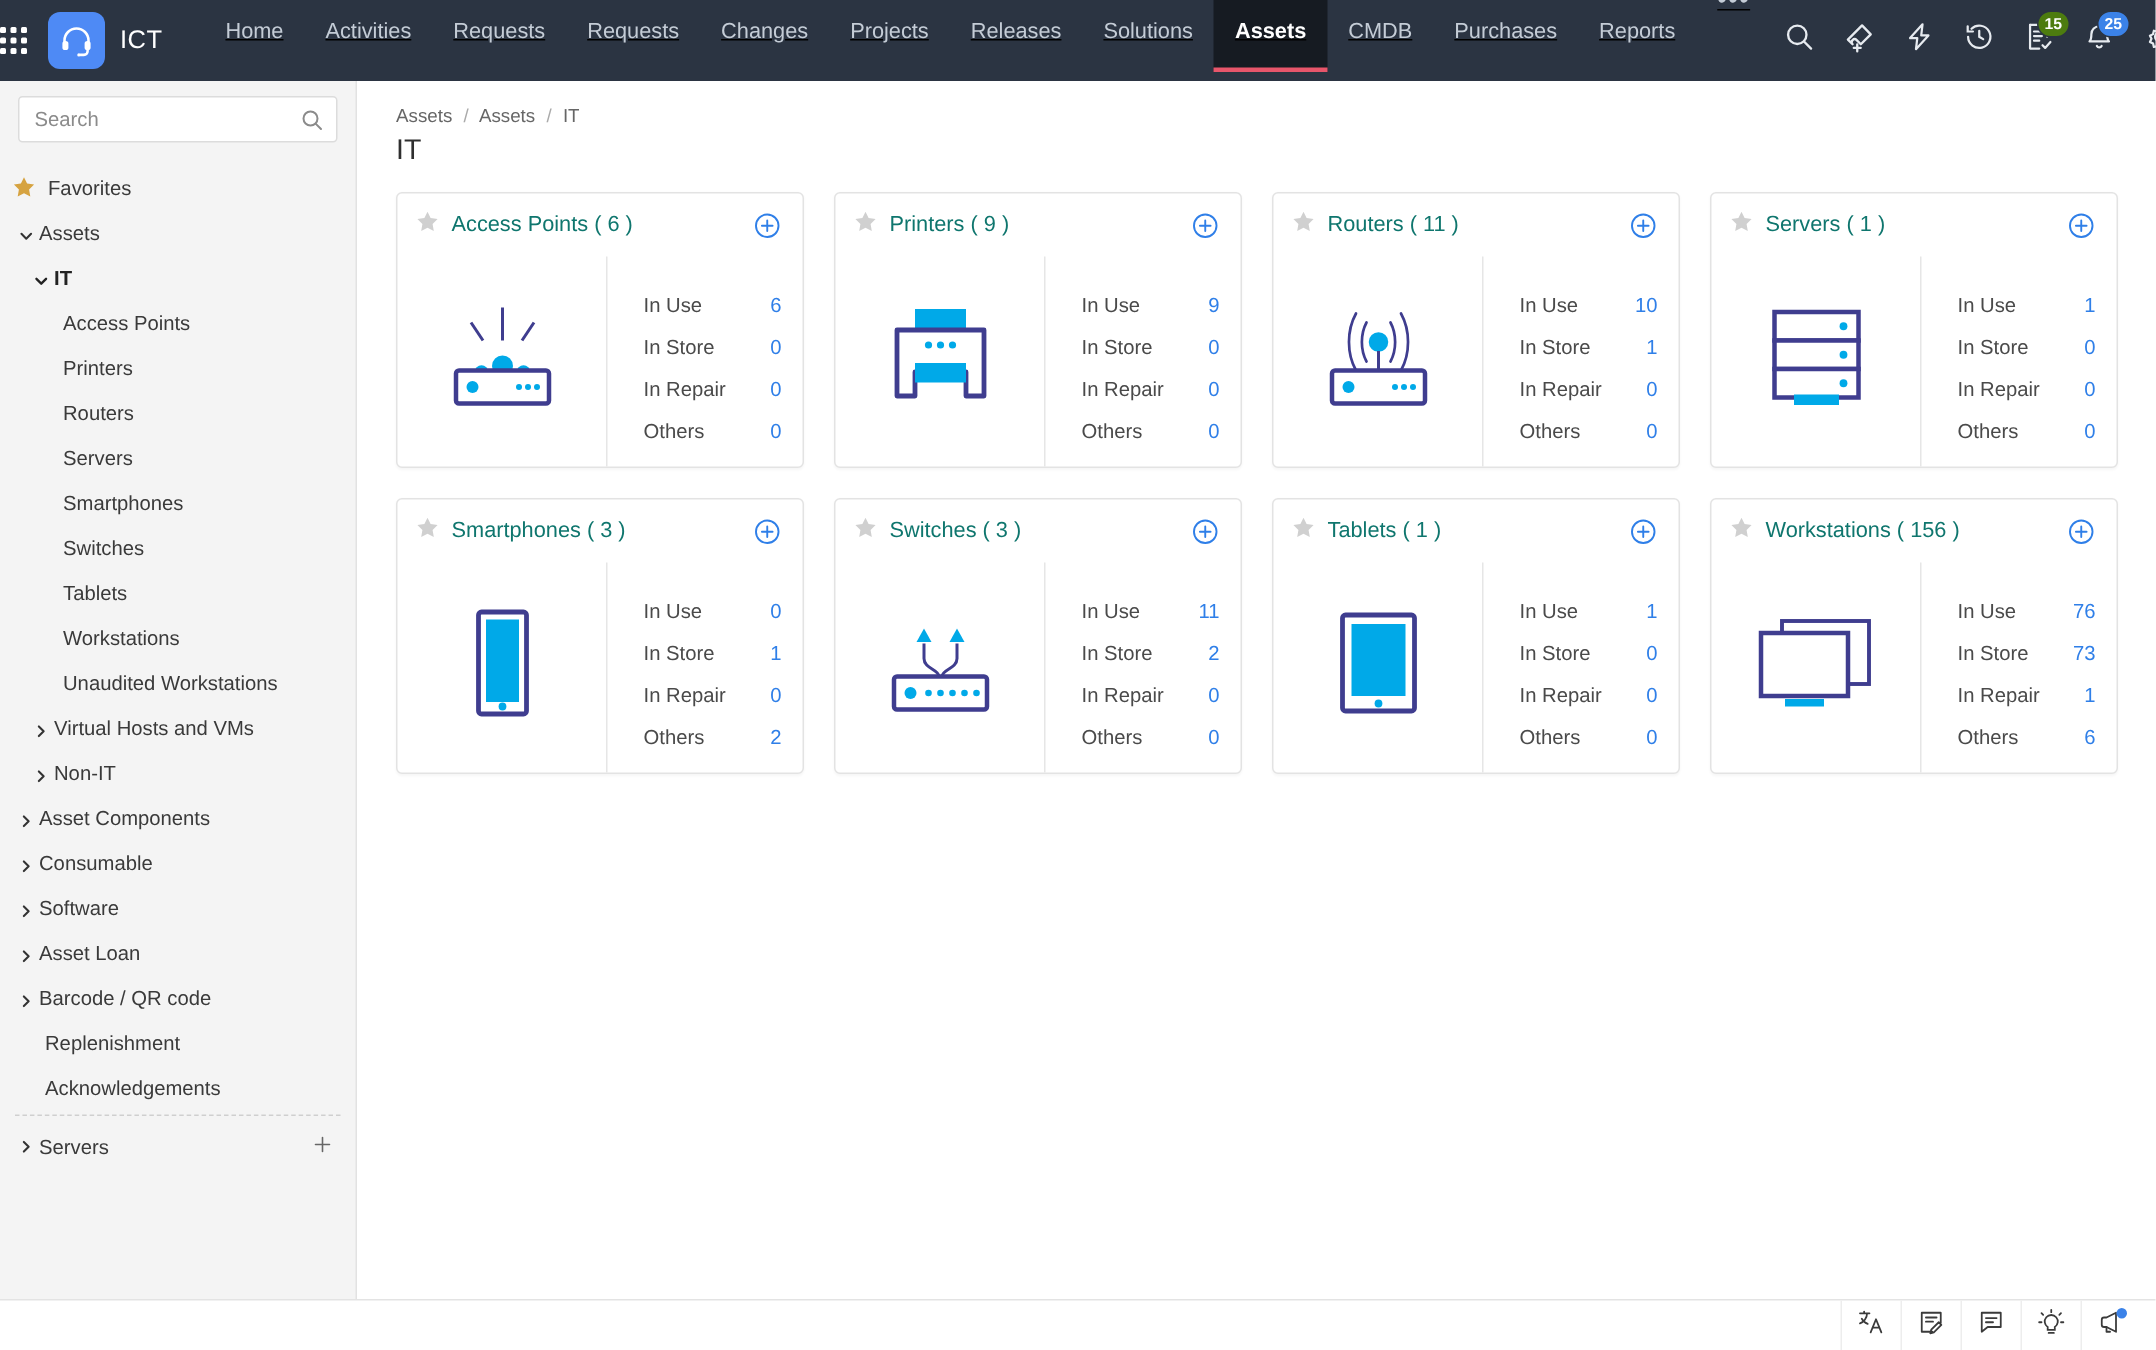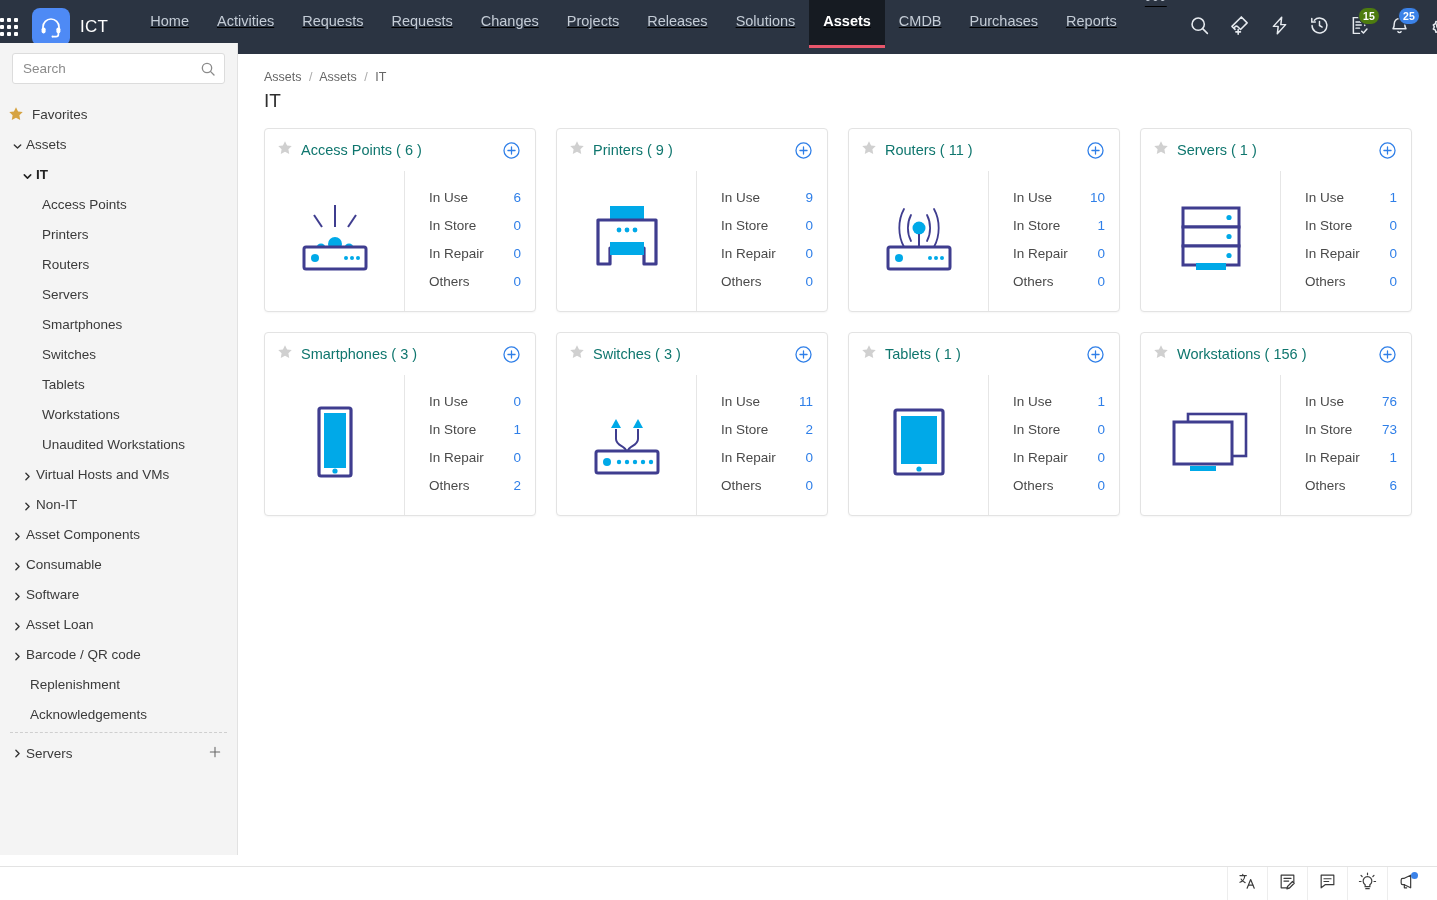--- a/index.html
+++ b/index.html
@@ -63,21 +63,21 @@
     border-radius: 9px;
     font-size: 10.5px; font-weight: bold; color: #ffffff;
     display: flex; align-items: center; justify-content: center;
     border: 1.5px solid #2b3442;
   }
   .badge.red { background: #4d7c0f; }
   .badge.blue { background: #3b82e8; text-align: center; }
 
   
   .sidebar {
-    position: absolute; top: 43px; left: 0;
+    position: absolute; top: 54px; left: 0;
     width: 238px; height: 812px;
     background: #f4f4f4;
     border-right: 1px solid #e2e2e2;
     padding-top: 10px;
     overflow: hidden;
   }
   .search-wrap { padding: 0 12px 8px 12px; }
   .search-box {
     position: relative;
     background: #ffffff; border: 1px solid #dcdcdc; border-radius: 3px;
@@ -136,21 +136,21 @@
   .card-star { margin-right: 8px; flex: 0 0 16px; cursor: pointer; }
   .card-title { font-size: 14.5px; color: #0f766e; }
   .card-add { margin-left: auto; cursor: pointer; display: flex; }
   .card-body { display: flex; flex: 1; align-items: stretch; }
   .card-illus {
     width: 140px; display: flex; align-items: center; justify-content: center;
     border-right: 1px solid #e6e6e6;
     padding-bottom: 6px;
   }
   .card-stats { flex: 1; display: flex; flex-direction: column; justify-content: center; padding: 0 14px 4px 24px; }
-  .stat-row { display: flex; align-items: center; height: 28px; font-size: 13.5px; }
+  .stat-row { display: flex; align-items: flex-end; height: 28px; font-size: 13.5px; }
   .stat-label { color: #4a4a4a; }
   .stat-value { margin-left: auto; color: #2f7fe8; cursor: pointer; }
 
   
   .bottombar {
     position: absolute; left: 0; bottom: 0;
     width: 1437px; height: 34px;
     background: #ffffff;
     border-top: 1px solid #e3e3e3;
     display: flex; align-items: center; justify-content: flex-end;

